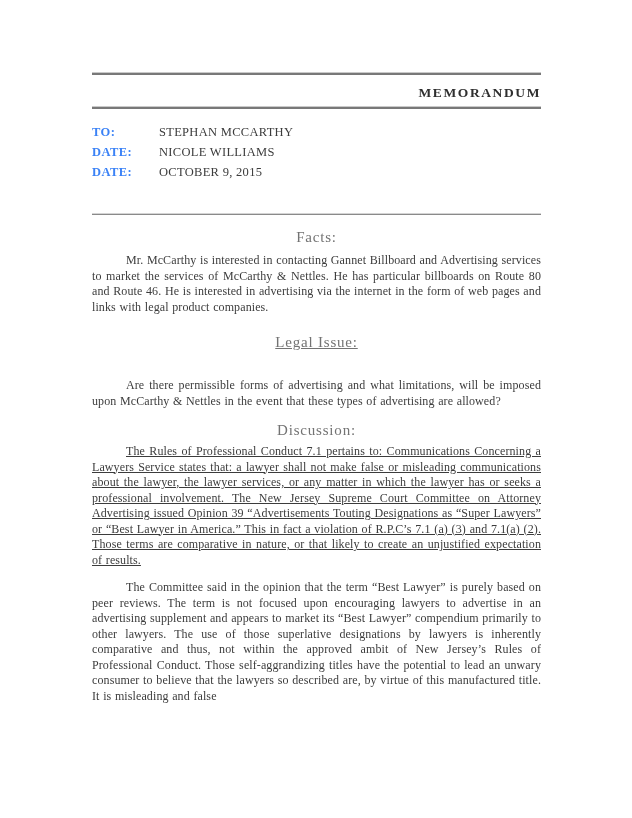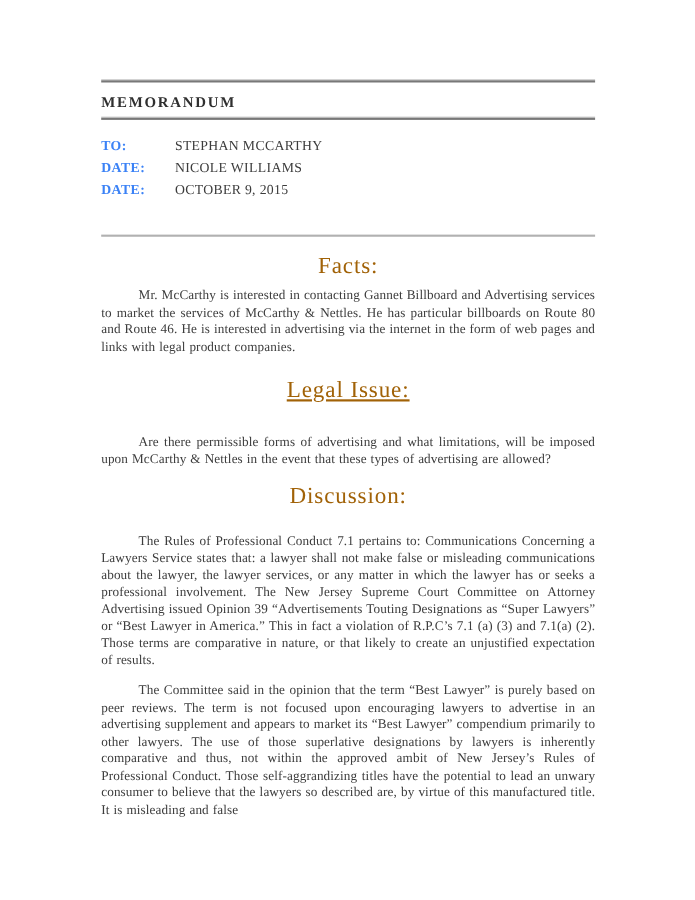--- a/index.html
+++ b/index.html
@@ -30,21 +30,21 @@
   .rule-top { margin-top: 72px; }
   .rule-under-title { margin-top: 5px; }
   .rule-thin {
     margin-top: 31px;
     height: 2px;
     border-top: 1px solid #d4d4d4;
     border-bottom: 1px solid #8a8a8a;
   }
   .memo-title {
     margin-top: 10px;
-    text-align: left;
+    text-align: right;
     font-weight: bold;
     font-size: 13.5px;
     letter-spacing: 1.6px;
     color: #2f2f2f;
   }
   .meta {
     margin-top: 13px;
   }
   .meta-row {
     display: flex;
@@ -57,39 +57,39 @@
     font-weight: bold;
     letter-spacing: 0.4px;
     color: #3b82f6;
   }
   .meta-value {
     letter-spacing: 0.3px;
     color: #3c3c3c;
   }
   .section-heading {
     text-align: center;
-    font-size: 21px;
+    font-size: 15px;
     letter-spacing: 0.8px;
-    color: #a16207;
+    color: #737373;
   }
   .heading-facts { margin-top: 14px; }
   .heading-issue { margin-top: 19px; text-decoration: underline; }
   .heading-discussion { margin-top: 13px; }
   .para {
     font-size: 12px;
     line-height: 15.5px;
     text-align: justify;
     text-indent: 34px;
     letter-spacing: 0.1px;
     word-spacing: 0.5px;
     margin: 0;
   }
   .para-facts { margin-top: 7px; }
   .para-issue { margin-top: 27px; }
-  .para-disc-1 { margin-top: 21px; }
+  .para-disc-1 { margin-top: 5px; text-decoration: underline; }
   .para-disc-2 { margin-top: 12px; }
 </style>
 </head>
 <body>
 
 <div class="doc">
 
   <div class="rule rule-top"></div>
 
   <div class="memo-title">MEMORANDUM</div>

